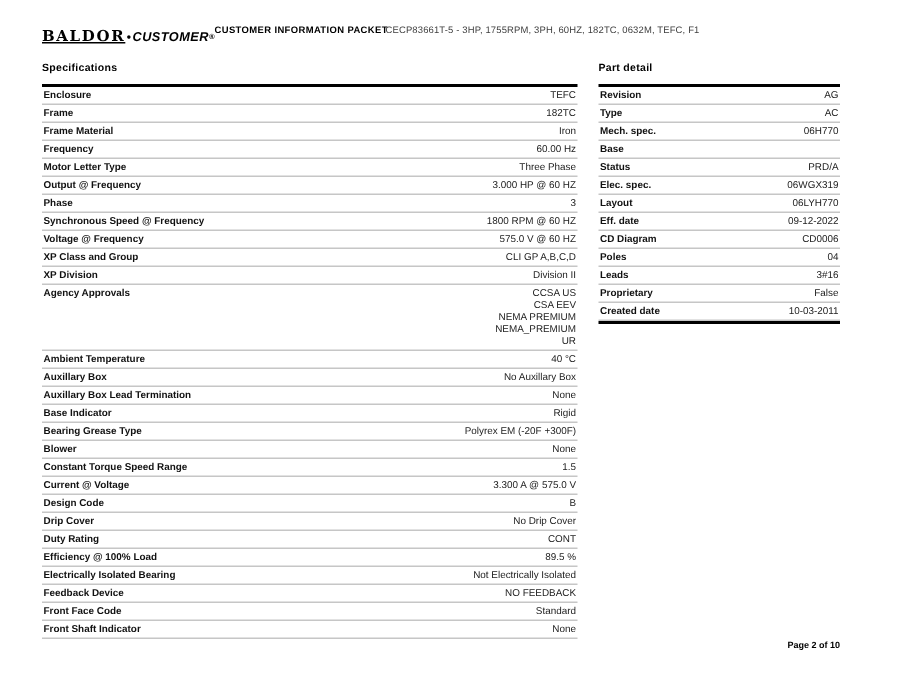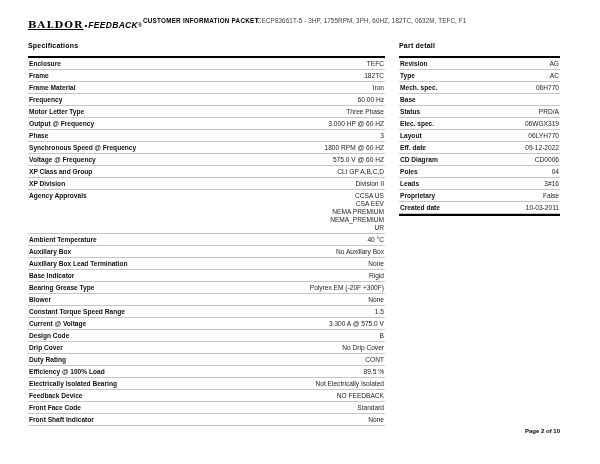--- a/index.html
+++ b/index.html
@@ -70,21 +70,21 @@
     font-size: 6px; font-weight: bold; color: #000;
   }
 </style>
 </head>
 <body>
 
 <div class="page">
 
   <div class="hdr">
     <div class="logo">
-      <span class="logo-baldor">BALDOR</span><span class="logo-dot">•</span><span class="logo-reliance">FEEDBACK</span><span class="logo-reg">®</span>
+      <span class="logo-baldor">BALDOR</span><span class="logo-dot">•</span><span class="logo-reliance">CUSTOMER</span><span class="logo-reg">®</span>
     </div>
     <div class="doc-title">CUSTOMER INFORMATION PACKET</div>
     <div class="part-desc">CECP83661T-5 - 3HP, 1755RPM, 3PH, 60HZ, 182TC, 0632M, TEFC, F1</div>
   </div>
 
   <section class="col col-left">
     <h2 class="sec-title">Specifications</h2>
     <div class="spec-table">
         <div class="trow">
           <span class="tlabel">Enclosure</span>

